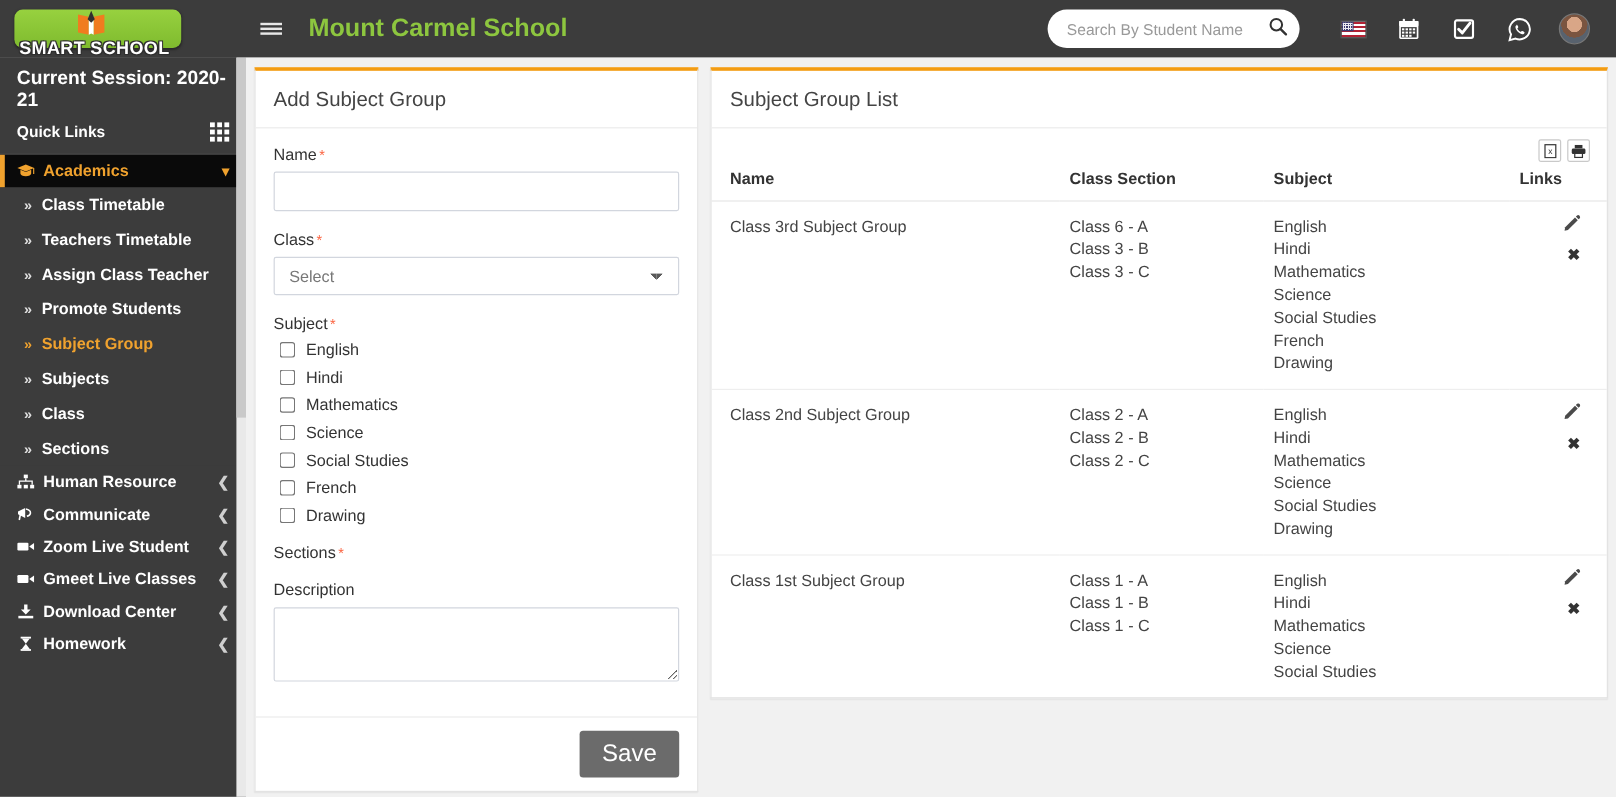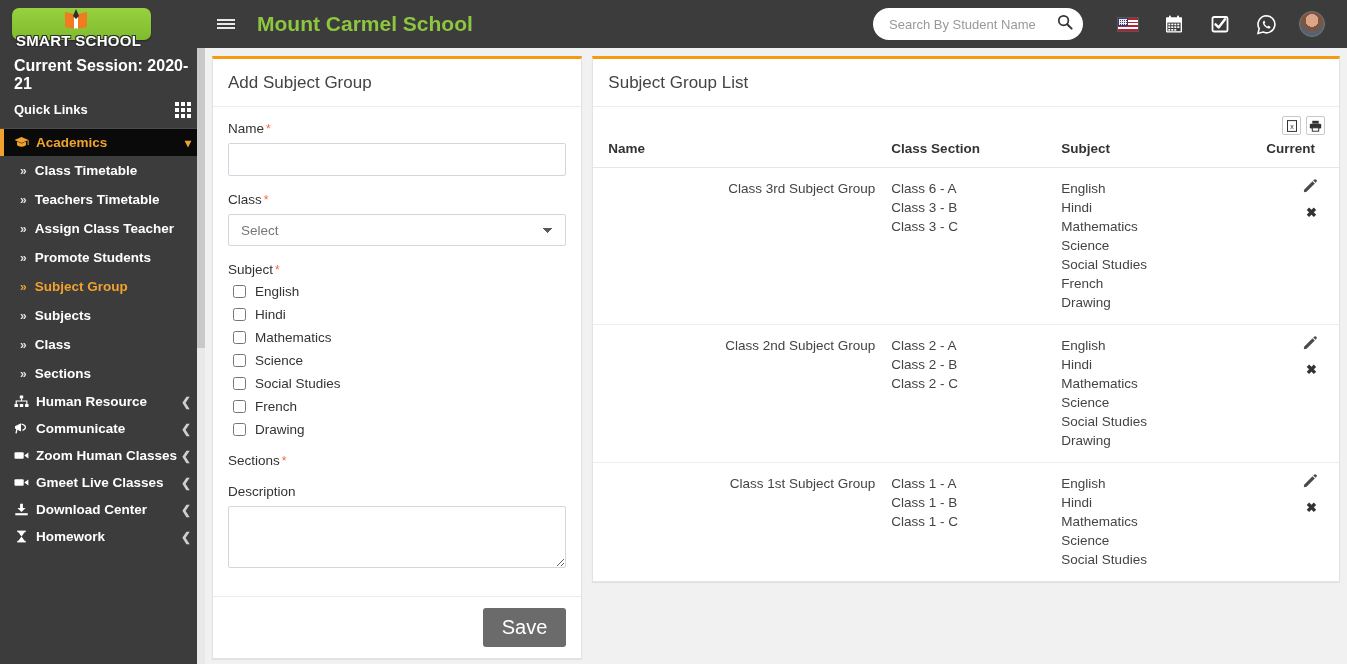--- a/index.html
+++ b/index.html
@@ -196,21 +196,21 @@
   table.grouplist { width: 100%; border-collapse: collapse; }
   table.grouplist thead th {
     text-align: left; font-size: 13.5px; color: #333; font-weight: bold;
     padding: 6px 8px 11px 8px; border-bottom: 1px solid #e6e6e6;
   }
   table.grouplist tbody td {
     font-size: 13.5px; color: #444; padding: 11px 8px 12px 8px;
     border-bottom: 1px solid #eeeeee; vertical-align: top; line-height: 19px;
   }
   table.grouplist tbody tr:last-child td { border-bottom: none; }
-  .col-name { width: 290px; padding-left: 15px !important; text-align: right; }
+  .col-name { width: 290px; padding-left: 15px !important; }
   .col-sec  { width: 170px; }
   .col-sub  { width: 205px; }
   .col-act  { text-align: right; padding-right: 22px !important; }
   th.col-act { text-align: right; padding-right: 22px !important; }
   .act-ico { display:block; margin-left:auto; cursor: pointer; margin-bottom: 5px; }
   .x-del { font-size: 13px; font-weight: bold; color: #333; line-height: 14px; text-align:right; cursor:pointer;}
 </style>
 </head>
 <body>
 
@@ -399,21 +399,21 @@
     </li>
 
     <li>
       <div class="nav-link">
         <span class="nav-ico">
           <svg width="15" height="13" viewBox="0 0 15 13">
             <rect x="0.5" y="3.2" width="9.2" height="6.6" rx="1" fill="#fff"></rect>
             <path d="M10.3 6.5 L14.4 3.6 V9.4 Z" fill="#fff"></path>
           </svg>
         </span>
-        <span>Zoom Human Classes</span>
+        <span>Zoom Live Student</span>
         <span class="chev">❮</span>
       </div>
     </li>
 
     <li>
       <div class="nav-link">
         <span class="nav-ico">
           <svg width="15" height="13" viewBox="0 0 15 13">
             <rect x="0.5" y="3.2" width="9.2" height="6.6" rx="1" fill="#fff"></rect>
             <path d="M10.3 6.5 L14.4 3.6 V9.4 Z" fill="#fff"></path>
@@ -554,21 +554,21 @@
         </svg>
       </span>
     </div>
 
     <table class="grouplist">
       <thead>
         <tr>
           <th class="col-name">Name</th>
           <th class="col-sec">Class Section</th>
           <th class="col-sub">Subject</th>
-          <th class="col-act">Current</th>
+          <th class="col-act">Links</th>
         </tr>
       </thead>
       <tbody>
 
         <tr>
           <td class="col-name">Class 3rd Subject Group</td>
           <td class="col-sec">
             <div>Class 6 - A</div>
             <div>Class 3 - B</div>
             <div>Class 3 - C</div>

